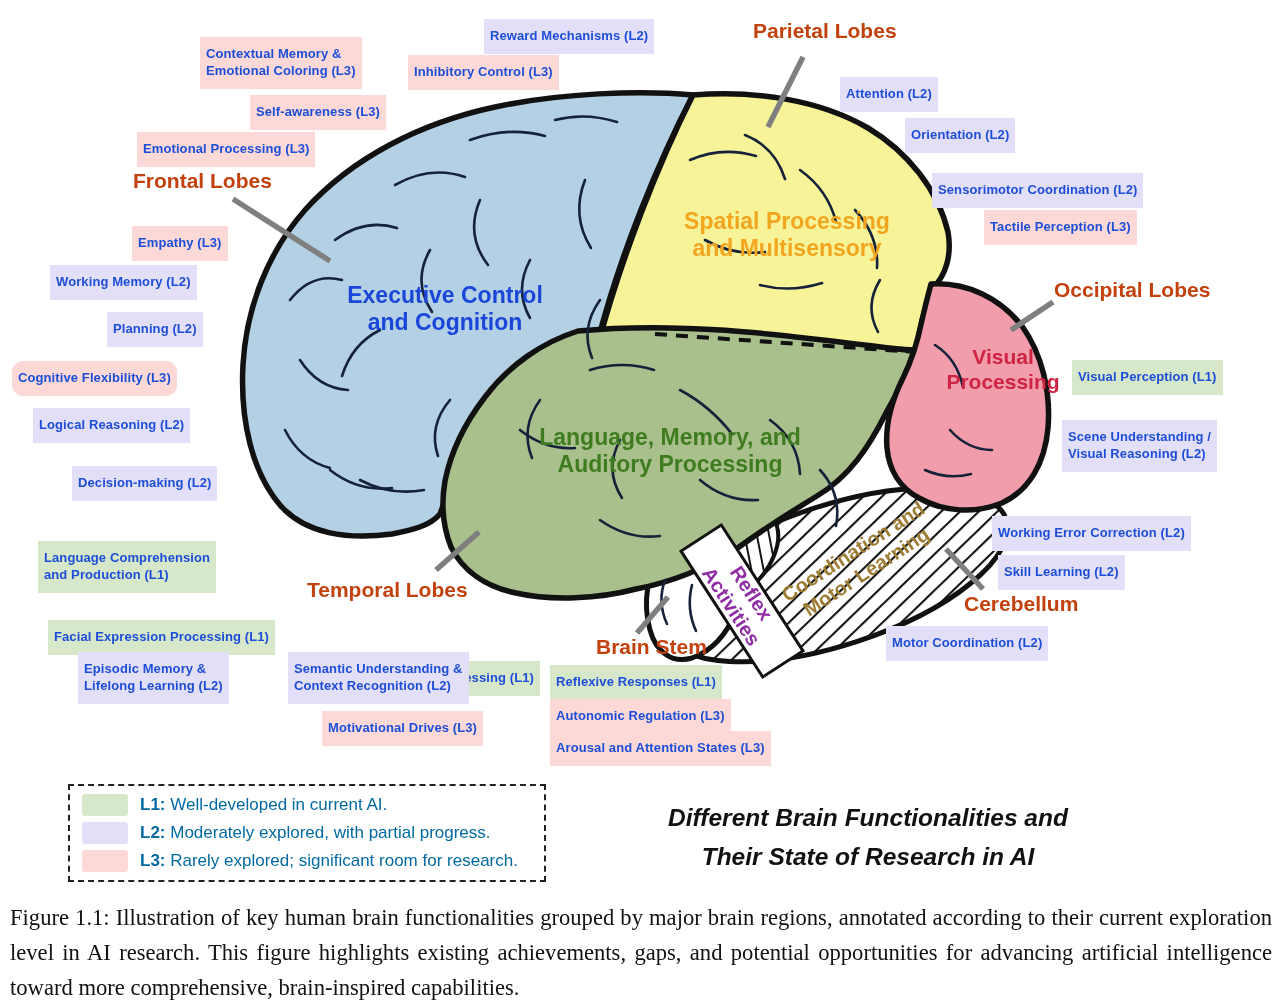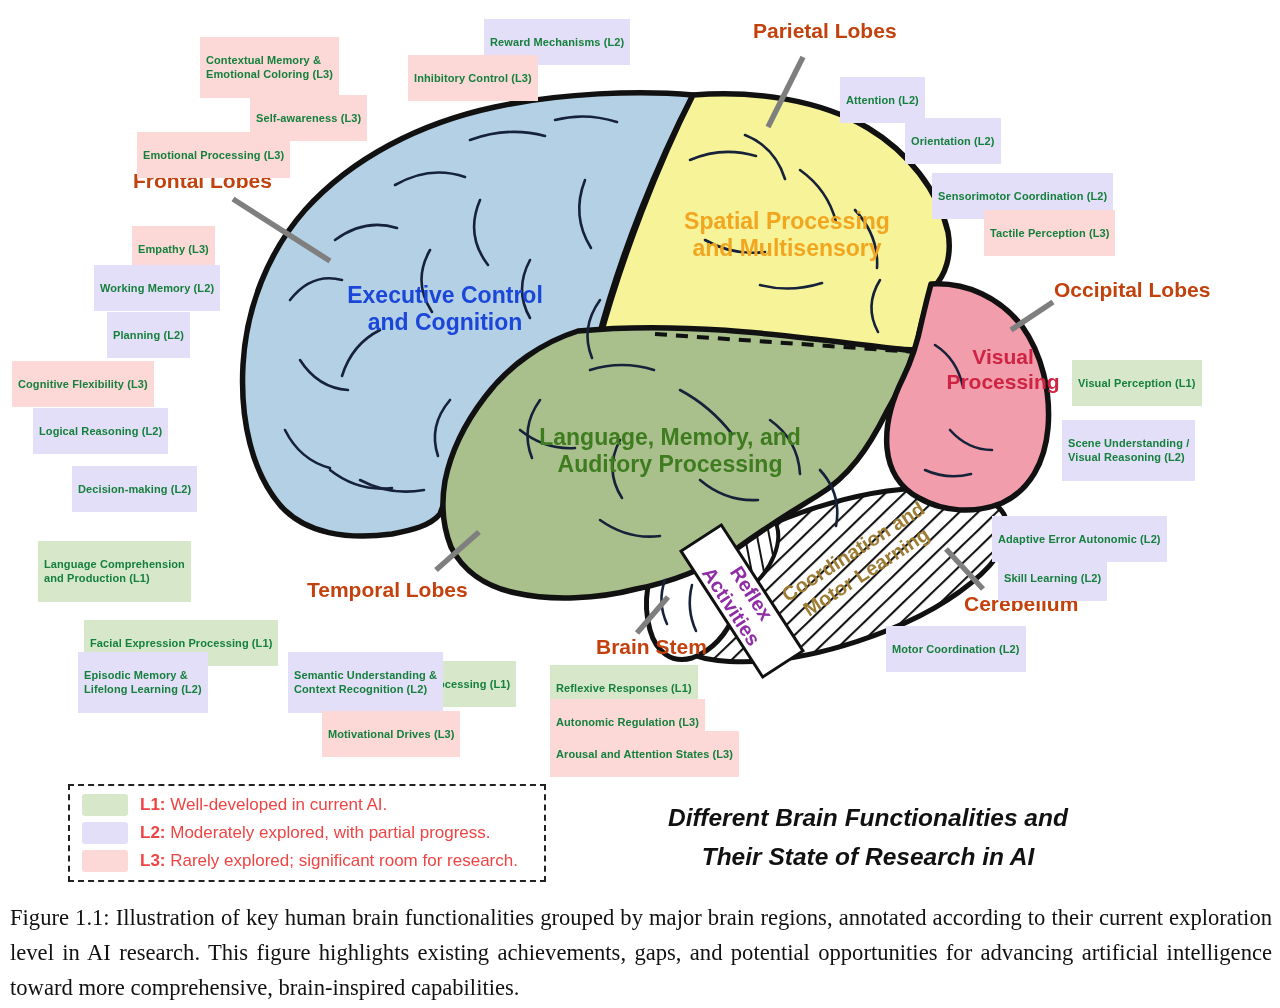--- a/index.html
+++ b/index.html
@@ -1,31 +1,31 @@
 <!DOCTYPE html>
 <html><head>
 <meta charset="utf-8">
 <style>
   html,body{margin:0;padding:0;background:#ffffff;}
   .stage{position:relative;width:1280px;height:1008px;background:#ffffff;overflow:hidden;
          font-family:"Liberation Sans",sans-serif;}
   .brain-svg{position:absolute;left:0;top:0;width:1280px;height:1008px;}
   .layer{position:absolute;left:0;top:0;width:1280px;height:1008px;}
-  .ann{position:absolute;font-size:11px;font-weight:bold;color:#15803d;line-height:1.3;
-       padding:16px 6px;white-space:pre-line;letter-spacing:.1px;}
+  .ann{position:absolute;font-size:13px;font-weight:bold;color:#1d4ed8;line-height:1.3;
+       padding:9px 6px;white-space:pre-line;letter-spacing:.1px;}
   .rtitle{position:absolute;font-size:21px;font-weight:bold;color:#c2410c;line-height:1.2;
        white-space:pre-line;}
   .inner{position:absolute;font-weight:bold;text-align:center;line-height:1.18;
        white-space:pre-line;transform:translate(-50%,-50%);}
   .legend{position:absolute;left:68px;top:784px;width:478px;height:98px;
        border:2.5px dashed #222;background:#fff;box-sizing:border-box;
        display:flex;flex-direction:column;justify-content:center;gap:6px;padding:6px 12px;}
   .legend-row{display:flex;align-items:center;gap:12px;}
   .legend-swatch{width:46px;height:22px;border-radius:3px;flex:0 0 auto;}
-  .legend-text{font-size:17px;color:#ef4444;}
+  .legend-text{font-size:17px;color:#0369a1;}
   .legend-text b{font-weight:bold;}
   .fig-title{position:absolute;left:618px;top:799px;width:500px;text-align:center;
        font-size:24.5px;font-weight:bold;font-style:italic;color:#111;line-height:1.58;
        white-space:pre-line;}
   .caption{position:absolute;left:10px;top:901px;width:1262px;
        font-family:"Liberation Serif",serif;font-size:22.6px;color:#111;
        line-height:1.54;text-align:justify;}
 </style>
 </head>
 <body>
@@ -128,33 +128,33 @@
       <div class="ann" style="left: 200px; top: 37px; background: rgb(252, 217, 215);">Contextual Memory &amp;
 Emotional Coloring (L3)</div>
       <div class="ann" style="left: 408px; top: 55px; background: rgb(252, 217, 215);">Inhibitory Control (L3)</div>
       <div class="ann" style="left: 250px; top: 95px; background: rgb(252, 217, 215);">Self-awareness (L3)</div>
       <div class="ann" style="left: 840px; top: 77px; background: rgb(228, 223, 248);">Attention (L2)</div>
       <div class="ann" style="left: 137px; top: 132px; background: rgb(252, 217, 215);">Emotional Processing (L3)</div>
       <div class="ann" style="left: 905px; top: 118px; background: rgb(228, 223, 248);">Orientation (L2)</div>
       <div class="ann" style="left: 932px; top: 165px; background: rgb(228, 223, 248); margin-top: 8px;">Sensorimotor Coordination (L2)</div>
       <div class="ann" style="left: 984px; top: 210px; background: rgb(252, 217, 215);">Tactile Perception (L3)</div>
       <div class="ann" style="left: 132px; top: 226px; background: rgb(252, 217, 215);">Empathy (L3)</div>
-      <div class="ann" style="left: 50px; top: 265px; background: rgb(228, 223, 248); margin-left: 44px;">Working Memory (L2)</div>
+      <div class="ann" style="left: 50px; top: 265px; background: rgb(228, 223, 248);">Working Memory (L2)</div>
       <div class="ann" style="left: 107px; top: 312px; background: rgb(228, 223, 248);">Planning (L2)</div>
-      <div class="ann" style="left: 12px; top: 361px; background: rgb(252, 217, 215);">Cognitive Flexibility (L3)</div>
+      <div class="ann" style="left: 12px; top: 361px; background: rgb(252, 217, 215); border-radius: 11px;">Cognitive Flexibility (L3)</div>
       <div class="ann" style="left: 1072px; top: 360px; background: rgb(215, 232, 202);">Visual Perception (L1)</div>
       <div class="ann" style="left: 33px; top: 408px; background: rgb(228, 223, 248);">Logical Reasoning (L2)</div>
       <div class="ann" style="left: 1062px; top: 420px; background: rgb(228, 223, 248);">Scene Understanding /
 Visual Reasoning (L2)</div>
       <div class="ann" style="left: 72px; top: 466px; background: rgb(228, 223, 248);">Decision-making (L2)</div>
-      <div class="ann" style="left: 992px; top: 516px; background: rgb(228, 223, 248);">Adaptive Error Autonomic (L2)</div>
+      <div class="ann" style="left: 992px; top: 516px; background: rgb(228, 223, 248);">Working Error Correction (L2)</div>
       <div class="ann" style="left: 38px; top: 541px; background: rgb(215, 232, 202);">Language Comprehension
 and Production (L1)</div>
       <div class="ann" style="left: 998px; top: 555px; background: rgb(228, 223, 248);">Skill Learning (L2)</div>
-      <div class="ann" style="left: 48px; top: 620px; background: rgb(215, 232, 202); margin-left: 36px;">Facial Expression Processing (L1)</div>
+      <div class="ann" style="left: 48px; top: 620px; background: rgb(215, 232, 202);">Facial Expression Processing (L1)</div>
       <div class="ann" style="left: 371px; top: 617px; background: rgb(215, 232, 202); margin-top: 44px;">Auditory Processing (L1)</div>
       <div class="ann" style="left: 886px; top: 626px; background: rgb(228, 223, 248);">Motor Coordination (L2)</div>
       <div class="ann" style="left: 78px; top: 652px; background: rgb(228, 223, 248);">Episodic Memory &amp;
 Lifelong Learning (L2)</div>
       <div class="ann" style="left: 288px; top: 652px; background: rgb(228, 223, 248);">Semantic Understanding &amp;
 Context Recognition (L2)</div>
       <div class="ann" style="left: 550px; top: 665px; background: rgb(215, 232, 202);">Reflexive Responses (L1)</div>
       <div class="ann" style="left: 550px; top: 699px; background: rgb(252, 217, 215);">Autonomic Regulation (L3)</div>
       <div class="ann" style="left: 322px; top: 711px; background: rgb(252, 217, 215);">Motivational Drives (L3)</div>
       <div class="ann" style="left: 550px; top: 731px; background: rgb(252, 217, 215);">Arousal and Attention States (L3)</div>

